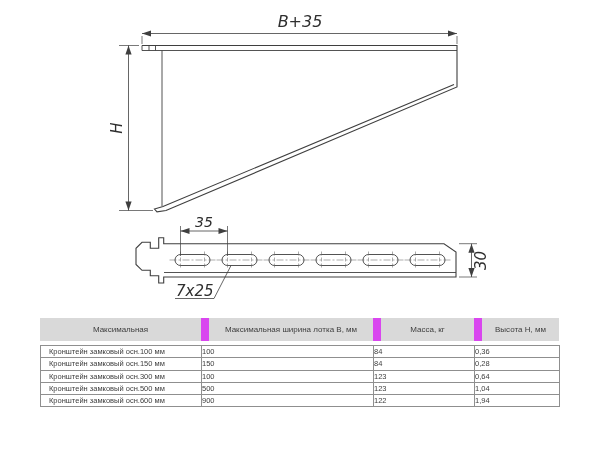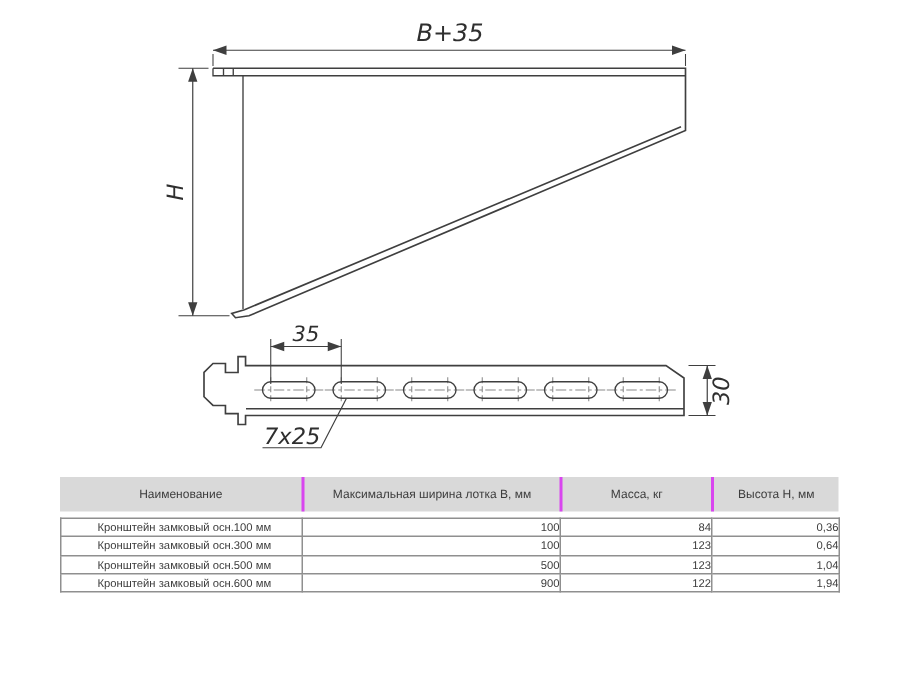--- a/index.html
+++ b/index.html
@@ -32,32 +32,32 @@
 
   .table-wrap{position:absolute;left:40px;top:318px;width:519px;}
   .thead{
     display:grid;grid-template-columns:161px 172px 101px 85px;
     background:var(--header-bg);height:23px;
   }
   .th{
     display:flex;align-items:center;justify-content:center;
     font-size:8px;color:var(--text);box-sizing:border-box;
   }
-  .th.sep{border-left:2px solid #d946ef;}
+  .th.sep{border-left:8px solid #d946ef;}
   .tbody-table{
     border-collapse:collapse;width:519px;margin-top:4px;table-layout:fixed;
   }
   .tbody-table td{
     border:1px solid var(--table-border);
     font-size:7.5px;color:var(--text);
     height:11.3px;line-height:11.3px;padding:0;
     white-space:nowrap;overflow:hidden;
   }
-  .tbody-table td.cell-name{text-align:left;padding-left:24px;}
-  .tbody-table td.cell-val{text-align:right;}
+  .tbody-table td.cell-name{text-align:left;padding-left:8px;}
+  .tbody-table td.cell-val{text-align:left;}
 </style>
 </head>
 <body>
 
 <svg class="drawing" width="600" height="312" viewBox="0 0 600 312">
   <defs>
     <marker id="arr" markerWidth="10" markerHeight="8" refX="9.5" refY="4" orient="auto-start-reverse" markerUnits="userSpaceOnUse">
       <path class="arrfill" d="M0.5,0.9 L9.5,4 L0.5,7.1 Z"></path>
     </marker>
     <g id="slot-proto">
@@ -116,38 +116,44 @@
     <g>
       <path class="extline" d="M459,243.7 H477 M459,277 H477"></path>
       <path class="dimline" d="M471.5,243.7 V277" marker-start="url(#arr)" marker-end="url(#arr)"></path>
       <text class="dimtext" transform="translate(486 260.5) rotate(-90)" font-size="15" text-anchor="middle">30</text>
     </g>
   </g>
 </svg>
 
 <div class="table-wrap">
   <div class="thead">
-    <div class="th">Наименование</div>
+    <div class="th">Максимальная</div>
     <div class="th sep">Максимальная ширина лотка В, мм</div>
     <div class="th sep">Масса, кг</div>
     <div class="th sep">Высота Н, мм</div>
   </div>
   <table class="tbody-table">
     <colgroup>
       <col style="width:161px">
         <col style="width:172px">
       <col style="width:101px">
         <col style="width:85px">
     </colgroup>
     <tbody>
         <tr>
           <td class="cell-name">Кронштейн замковый осн.100 мм</td>
           <td class="cell-val">100</td>
           <td class="cell-val">84</td>
           <td class="cell-val">0,36</td>
+        </tr>
+        <tr>
+          <td class="cell-name">Кронштейн замковый осн.150 мм</td>
+          <td class="cell-val">150</td>
+          <td class="cell-val">84</td>
+          <td class="cell-val">0,28</td>
         </tr>
         <tr>
           <td class="cell-name">Кронштейн замковый осн.300 мм</td>
           <td class="cell-val">100</td>
           <td class="cell-val">123</td>
           <td class="cell-val">0,64</td>
         </tr>
         <tr>
           <td class="cell-name">Кронштейн замковый осн.500 мм</td>
           <td class="cell-val">500</td>

